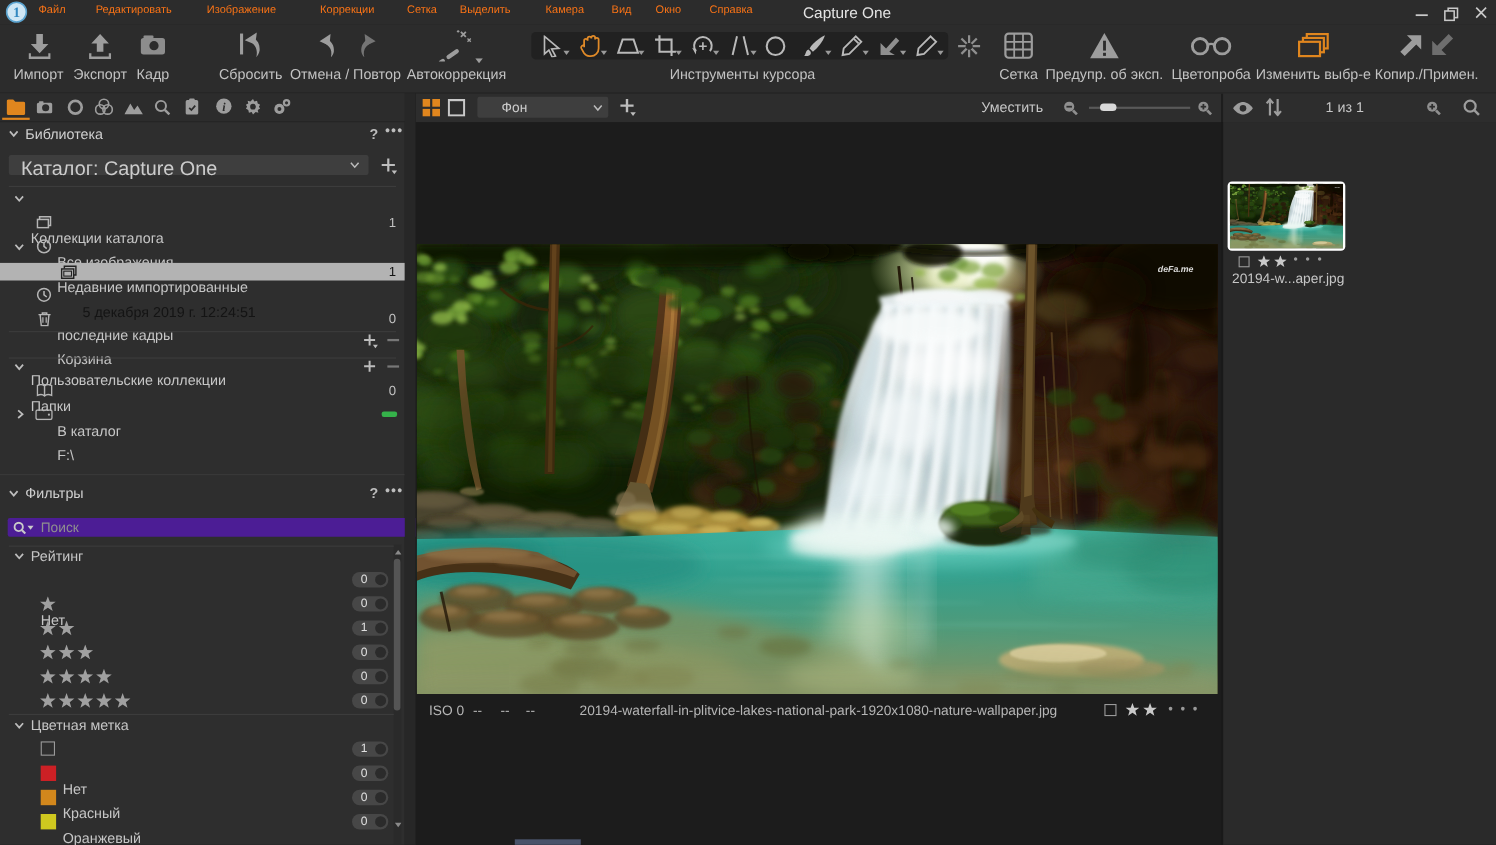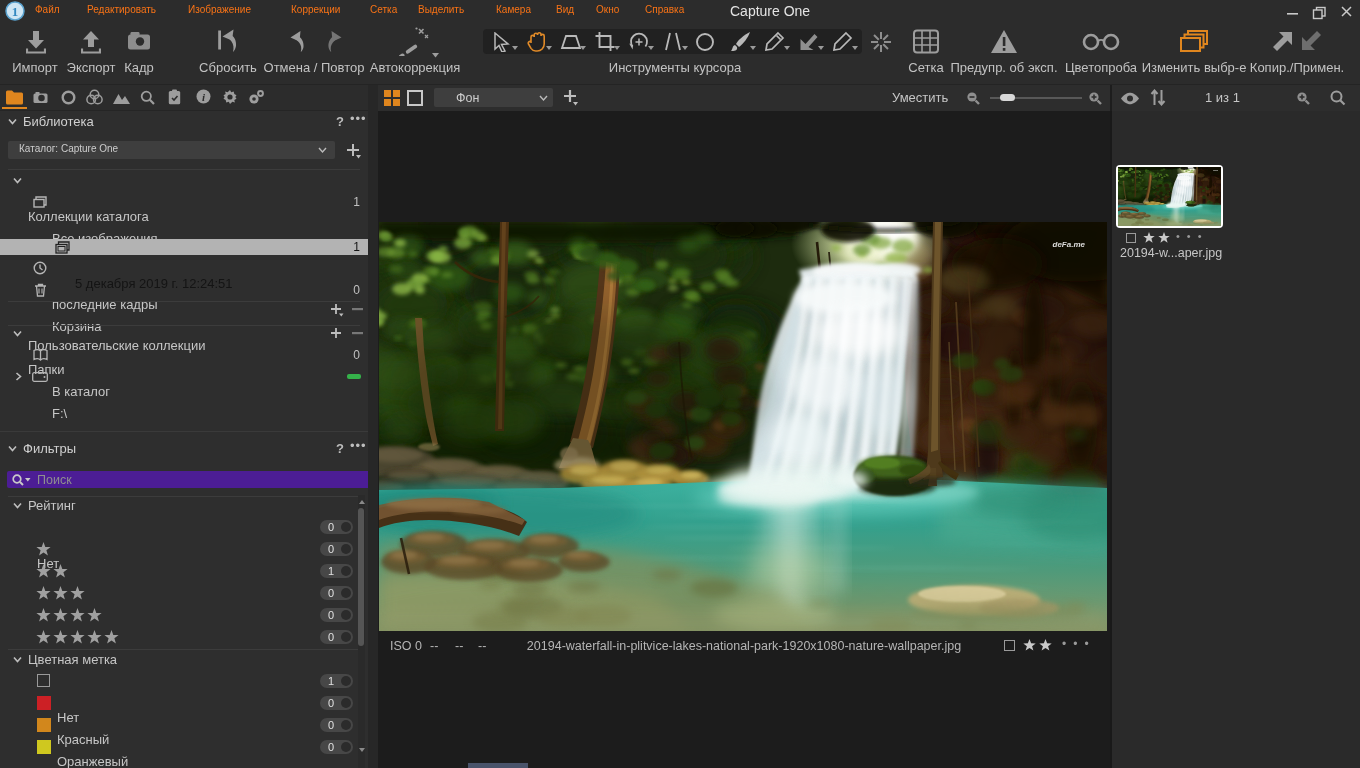--- a/index.html
+++ b/index.html
@@ -886,21 +886,21 @@
   </div>
 
   <svg class="chev" style="left:8px;top:32px" viewBox="0 0 9 9">
       <path d="M1 2.5 L4.5 6.5 L8 2.5" stroke="#bdbdbd" stroke-width="1.6" fill="none"></path>
     </svg>
   <span class="hdr abs" style="left:23px;top:29px">Библиотека</span>
   <span class="abs" style="left:336px;top:29px;font-size:13px;color:#bdbdbd;font-weight:bold">?</span>
   <span class="abs" style="left:350px;top:26px;font-size:13px;color:#bdbdbd;letter-spacing:1px">•••</span>
 
   <div class="abs" style="left:8px;top:56px;width:327px;height:18px;background:#3e3e3e;border-radius:2px">
-    <span class="abs" style="left:11px;top:2px;font-size:10px;color:#cccccc">Каталог: Capture One</span>
+    <span class="abs" style="left:11px;top:2px;font-size:18px;color:#cccccc">Каталог: Capture One</span>
     <svg class="abs" style="right:8px;top:5px" width="9" height="8" viewBox="0 0 9 8">
         <path d="M1 2 L4.5 6 L8 2" stroke="#bbb" stroke-width="1.4" fill="none"></path>
       </svg>
   </div>
   <svg class="abs" style="left:346px;top:58px" width="16" height="16" viewBox="0 0 16 16">
     <path d="M7 1 V13 M1 7 H13" stroke="#bdbdbd" stroke-width="2"></path>
     <path d="M10 12 h5 l-2.5 3.5 z" fill="#bdbdbd"></path>
   </svg>
   <div class="sep" style="top:84px"></div>
 
@@ -910,20 +910,30 @@
       </svg>
     <span class="txt" style="left:28px">Коллекции каталога</span>
   </div>
   <div class="row" style="top:106px">
     <svg class="abs" style="left:33px;top:5px" width="14" height="12" viewBox="0 0 14 12">
       <path d="M3 3 V1 H13 V9 H11" fill="none" stroke="#b5b5b5" stroke-width="1.4"></path>
       <rect x="1" y="3.5" width="10" height="7.5" fill="none" stroke="#b5b5b5" stroke-width="1.4"></rect>
     </svg>
     <span class="txt" style="left:52px">Все изображения</span>
     <span class="cnt">1</span>
+  </div>
+  <div class="row" style="top:128px">
+    <svg class="chev" style="left:13px;top:7px" viewBox="0 0 9 9">
+        <path d="M1 2.5 L4.5 6.5 L8 2.5" stroke="#bdbdbd" stroke-width="1.6" fill="none"></path>
+      </svg>
+    <svg class="abs" style="left:33px;top:4px" width="14" height="14" viewBox="0 0 14 14">
+      <circle cx="7" cy="7" r="5.8" fill="none" stroke="#b5b5b5" stroke-width="1.4"></circle>
+      <path d="M7 3.5 V7 L9.5 9" stroke="#b5b5b5" stroke-width="1.4" fill="none"></path>
+    </svg>
+    <span class="txt" style="left:52px">Недавние импортированные</span>
   </div>
   <div class="row" style="top:154px;background:#b3b3b3;height:16px">
     <svg class="abs" style="left:55px;top:2px" width="15" height="13" viewBox="0 0 15 13">
       <path d="M3.5 3 V1 H14 V9 H12" fill="none" stroke="#222" stroke-width="1.3"></path>
       <rect x="1" y="3.5" width="11" height="8.5" fill="none" stroke="#222" stroke-width="1.3"></rect>
       <rect x="3" y="5.5" width="7" height="4.5" fill="none" stroke="#222" stroke-width="1"></rect>
     </svg>
     <span class="txt" style="left:75px;color:#141414;top:1px">5 декабря 2019 г. 12:24:51</span>
     <span class="cnt" style="color:#141414;top:1px">1</span>
   </div>

